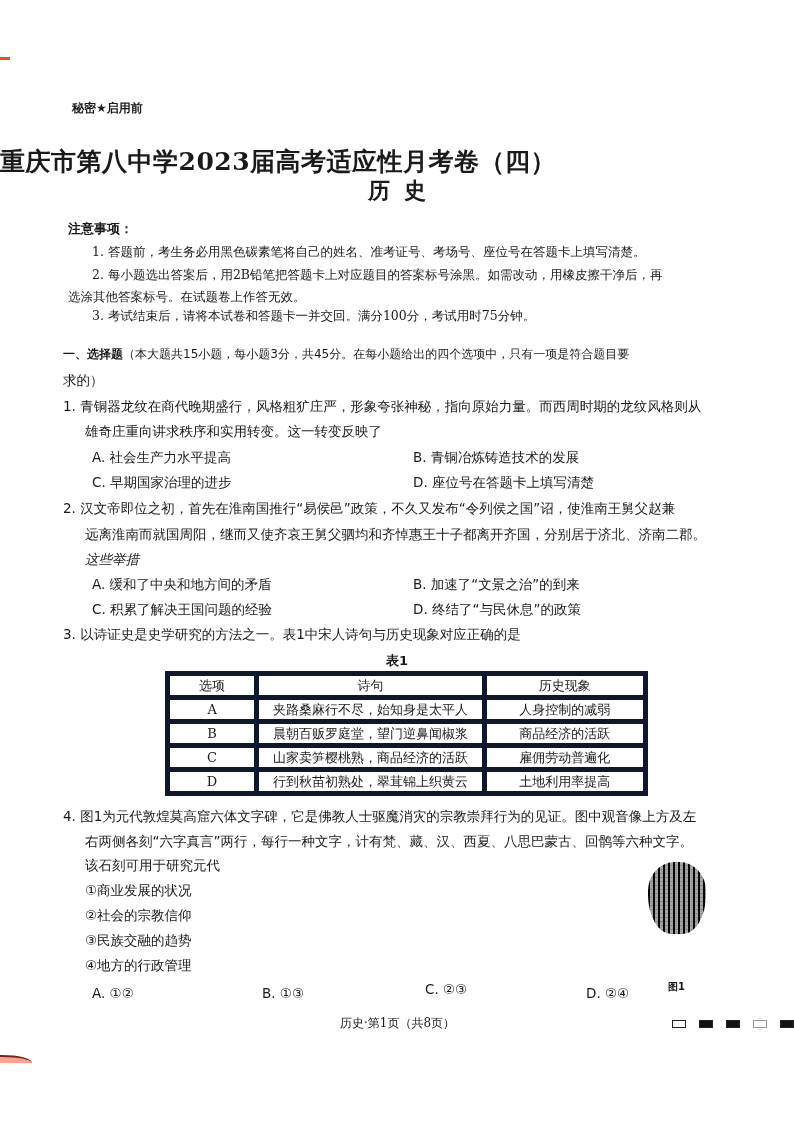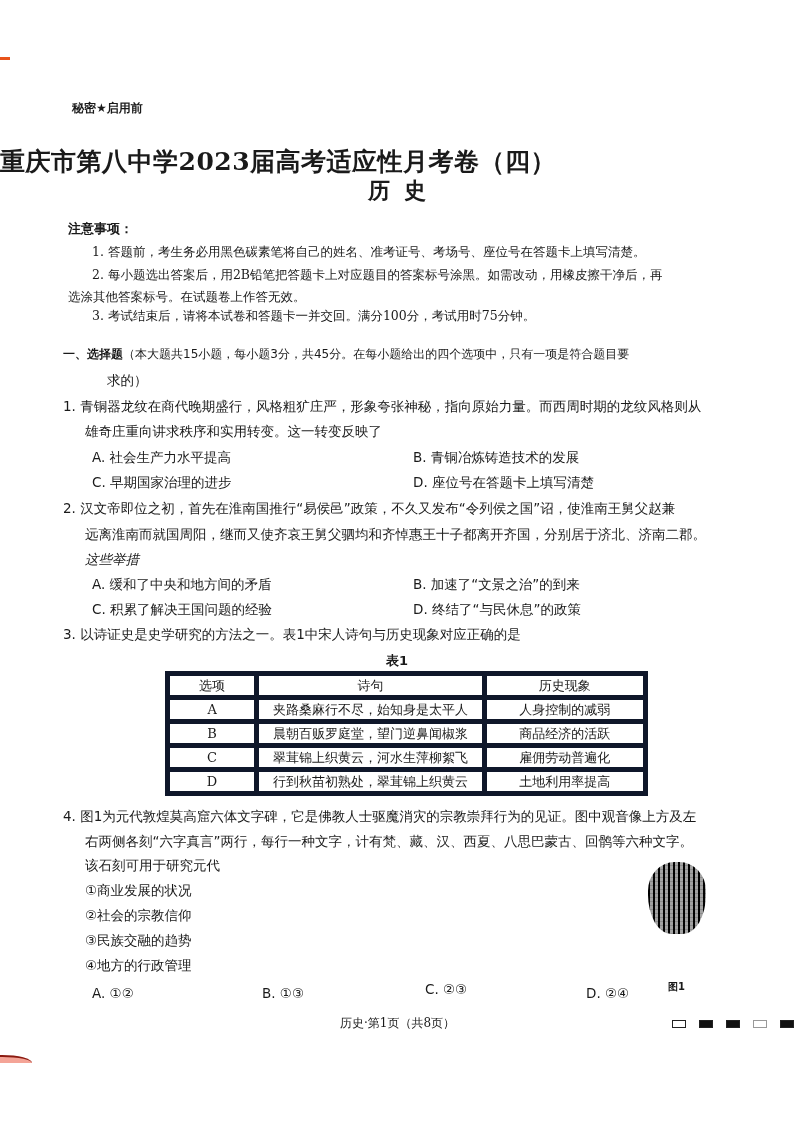--- a/index.html
+++ b/index.html
@@ -18,21 +18,21 @@
 
   .notice-h { left: 68px; top: 220px; font-size: 13px; font-weight: bold; }
   .notice { font-size: 12.5px; }
   .n1 { left: 92px; top: 244px; }
   .n2 { left: 92px; top: 267px; }
   .n2b { left: 68px; top: 289px; }
   .n3 { left: 92px; top: 308px; }
 
   .sec-h { left: 63px; top: 346px; font-size: 12px; }
   .sec-h b { font-weight: bold; }
-  .sec-h2 { left: 63px; top: 372px; font-size: 13.5px; margin-left: 44px; }
+  .sec-h2 { left: 63px; top: 372px; font-size: 13.5px; }
 
   .q { font-size: 13.5px; }
   .opt { font-size: 13.5px; }
   table.t1 { position: absolute; left: 165px; top: 671px; width: 483px; border-collapse: collapse; font-size: 13px; }
   table.t1 td, table.t1 th { border: 5px solid #0f172a; height: 24px; text-align: center; font-weight: normal; padding: 0 4px; }
   table.t1 { border: 1.5px solid #222; }
   .c1 { width: 90px; } .c2 { width: 230px; } .c3 { width: 163px; }
 
   .stele { position: absolute; left: 648px; top: 862px; width: 58px; height: 72px;
     border-radius: 46% 46% 40% 40% / 40% 40% 55% 55%;
@@ -99,21 +99,21 @@
     <td>夹路桑麻行不尽，始知身是太平人</td>
     <td>人身控制的减弱</td>
   </tr>
   <tr>
     <td>B</td>
     <td>晨朝百贩罗庭堂，望门逆鼻闻椒浆</td>
     <td>商品经济的活跃</td>
   </tr>
   <tr>
     <td>C</td>
-    <td>翠茸锦上织黄云，河水生萍柳絮飞</td>
+    <td>山家卖笋樱桃熟，商品经济的活跃</td>
     <td>雇佣劳动普遍化</td>
   </tr>
   <tr>
     <td>D</td>
     <td>行到秋苗初熟处，翠茸锦上织黄云</td>
     <td>土地利用率提高</td>
   </tr>
 </tbody>
   </table>
 

